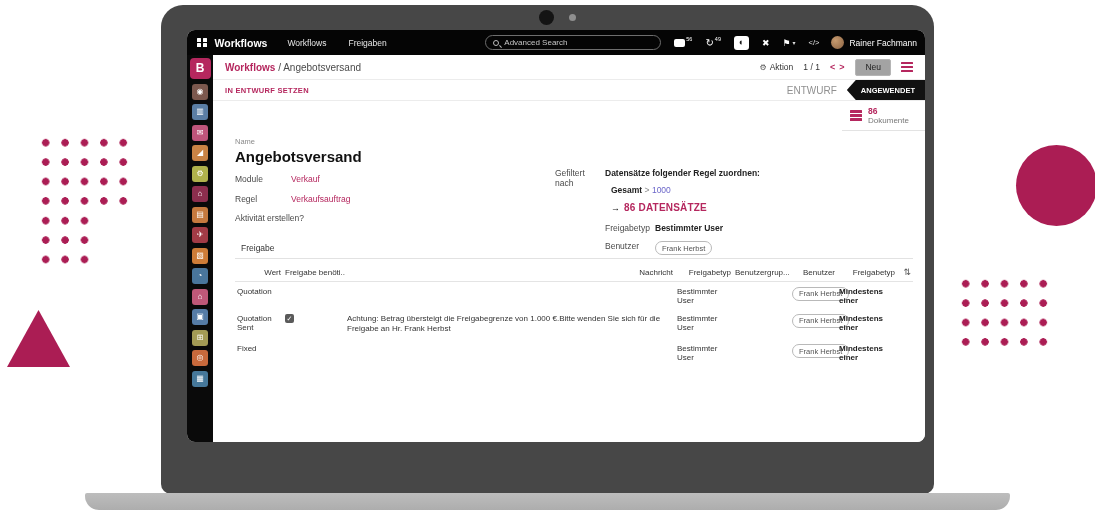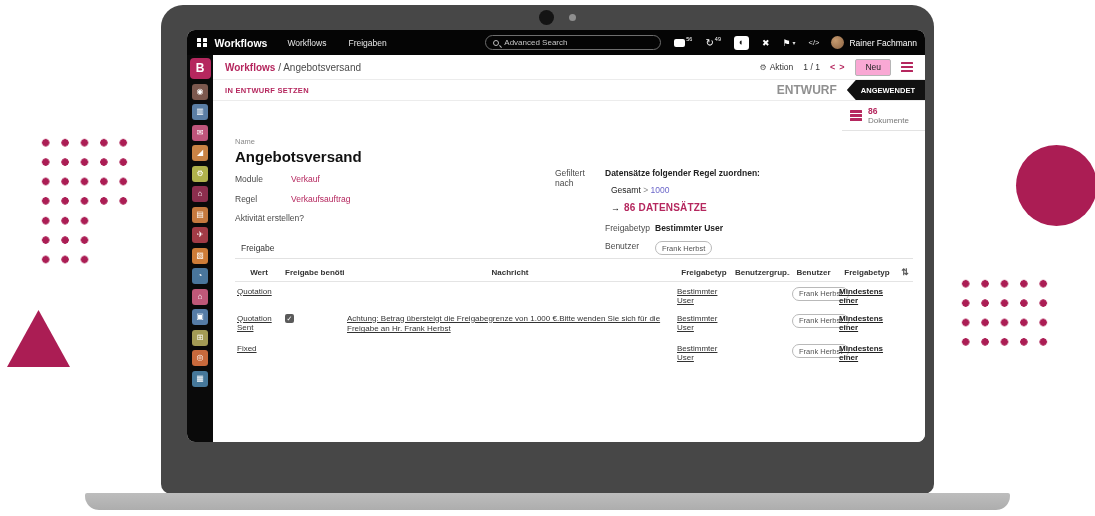--- a/index.html
+++ b/index.html
@@ -51,29 +51,29 @@
 
   
   .crumb-row{height:24px;display:flex;align-items:center;padding:8px 12px;flex:0 0 auto;}
   .crumb{font-size:10px;color:#4a4a4a;white-space:nowrap;}
   .crumb .root{color:var(--accent);font-weight:bold;}
   .crumb-right{margin-left:auto;display:flex;align-items:center;gap:10px;}
   .gear{font-size:8px;color:#555;margin-right:3px;}
   .aktion{font-size:8.5px;color:#333;display:flex;align-items:center;}
   .pager{font-size:8.5px;color:#333;}
   .pgbtn{color:var(--accent);font-weight:bold;font-size:9px;letter-spacing:1px;}
-  .btn-neu{border:1px solid #b5b5b5;border-radius:2px;background:#f9a8d4;font-size:8.5px;color:#222;padding:2.5px 9px;}
+  .btn-neu{border:1px solid #b5b5b5;border-radius:2px;background:#a3a3a3;font-size:8.5px;color:#222;padding:2.5px 9px;}
   .bars{display:flex;flex-direction:column;gap:1.5px;}
   .bars i{width:12px;height:2.4px;background:var(--accent);border-radius:0.5px;}
 
   
   .status-row{height:22px;border-top:1px solid #ececec;border-bottom:1px solid #ececec;display:flex;align-items:center;padding:0 0 0 12px;flex:0 0 auto;}
   .draftbtn{color:var(--accent);font-weight:bold;font-size:7.5px;letter-spacing:.3px;}
   .status-right{margin-left:auto;display:flex;align-items:center;height:100%;}
-  .state{font-size:12px;color:#909090;margin-right:10px;font-weight:bold;}
+  .state{font-size:10px;color:#909090;margin-right:10px;}
   .state-active{background:#111;color:#fff;font-size:7.5px;font-weight:600;height:100%;display:flex;align-items:center;padding:0 10px 0 14px;clip-path:polygon(0 50%,9px 0,100% 0,100% 100%,9px 100%);}
 
   
   .stat-row{height:30px;display:flex;justify-content:flex-end;flex:0 0 auto;}
   .statbtn{display:flex;align-items:center;gap:6px;padding:0 16px 0 8px;border-bottom:1px solid #e3e3e3;margin-right:0;}
   .statnum{font-size:8.5px;font-weight:bold;color:var(--accent);line-height:9px;}
   .statlbl{font-size:8px;color:#777;line-height:9px;}
 
   
   .form{position:relative;padding:6px 12px 0 22px;flex:0 0 auto;}
@@ -82,36 +82,36 @@
   .frow{display:flex;margin-bottom:9.5px;}
   .frow .lab{width:56px;flex:0 0 auto;font-size:8.5px;color:#4a4a4a;}
   .frow .val{font-size:8.5px;color:var(--accent);}
   .email-row .lab{width:68px;}
   .activity{font-size:8.5px;color:#4a4a4a;margin-top:1px;}
   .rightcol{position:absolute;left:342px;top:37px;display:flex;}
   .rightcol .rlab{width:50px;flex:0 0 auto;font-size:8.5px;color:#4a4a4a;}
   .rvals{font-size:8.5px;}
   .rule{color:#222;font-weight:bold;margin-bottom:7px;}
   .ruleline{margin:0 0 7px 6px;}
-  .rulefield{font-weight:normal;color:#222;} .ruleop{color:#888;} .ruleval{color:#6b66c9;}
+  .rulefield{font-weight:bold;color:#222;} .ruleop{color:#888;} .ruleval{color:#6b66c9;}
   .reclink{margin-left:6px;margin-bottom:10px;display:flex;align-items:center;gap:4px;}
   .recarrow{color:#111;font-weight:bold;font-size:9px;}
   .rectext{color:var(--accent);font-weight:bold;font-size:10px;letter-spacing:.2px;}
   .rrow{display:flex;margin-bottom:8px;}
   .bold-val{font-weight:bold;color:#222;}
   .pill{display:inline-block;border:1px solid #b9b9b9;border-radius:8px;padding:1.5px 6px;font-size:7.5px;color:#555;background:#fff;white-space:nowrap;}
 
   
   .tabs{margin:14px 12px 0 22px;border-bottom:1px solid #e2e2e2;flex:0 0 auto;}
   .tab{display:inline-block;font-size:8.5px;color:#333;padding:3px 6px 5px;}
 
   
   table.list{border-collapse:collapse;table-layout:fixed;width:678px;margin:4px 12px 0 22px;font-size:8px;color:#333;}
-  table.list th{font-weight:bold;text-align:center;padding:4px 2px;border-bottom:1px solid #e4e4e4;white-space:nowrap;overflow:hidden;}
-  table.list td{padding:4.5px 2px;vertical-align:top;text-decoration:underline;}
+  table.list th{font-weight:normal;text-align:right;padding:4px 2px;border-bottom:1px solid #e4e4e4;white-space:nowrap;overflow:hidden;}
+  table.list td{padding:4.5px 2px;vertical-align:top;}
   .c-wert{width:48px;} .c-chk{width:62px;} .c-msg{width:330px;} .c-ft{width:58px;} .c-bg{width:57px;} .c-bn{width:47px;} .c-ft2{width:60px;} .c-ic{width:16px;}
   .chk{display:inline-block;width:9px;height:9px;background:#5a5a5a;border-radius:2px;color:#fff;font-size:7px;line-height:9px;text-align:center;vertical-align:middle;}
   .sorticon{color:#555;font-size:9px;text-align:right;}
   .msg{color:#333;line-height:1.35;}
 </style>
 </head>
 <body>
 
 <div class="stage" style="--accent:#b5275e;--dc:#ab1d54;">
 

